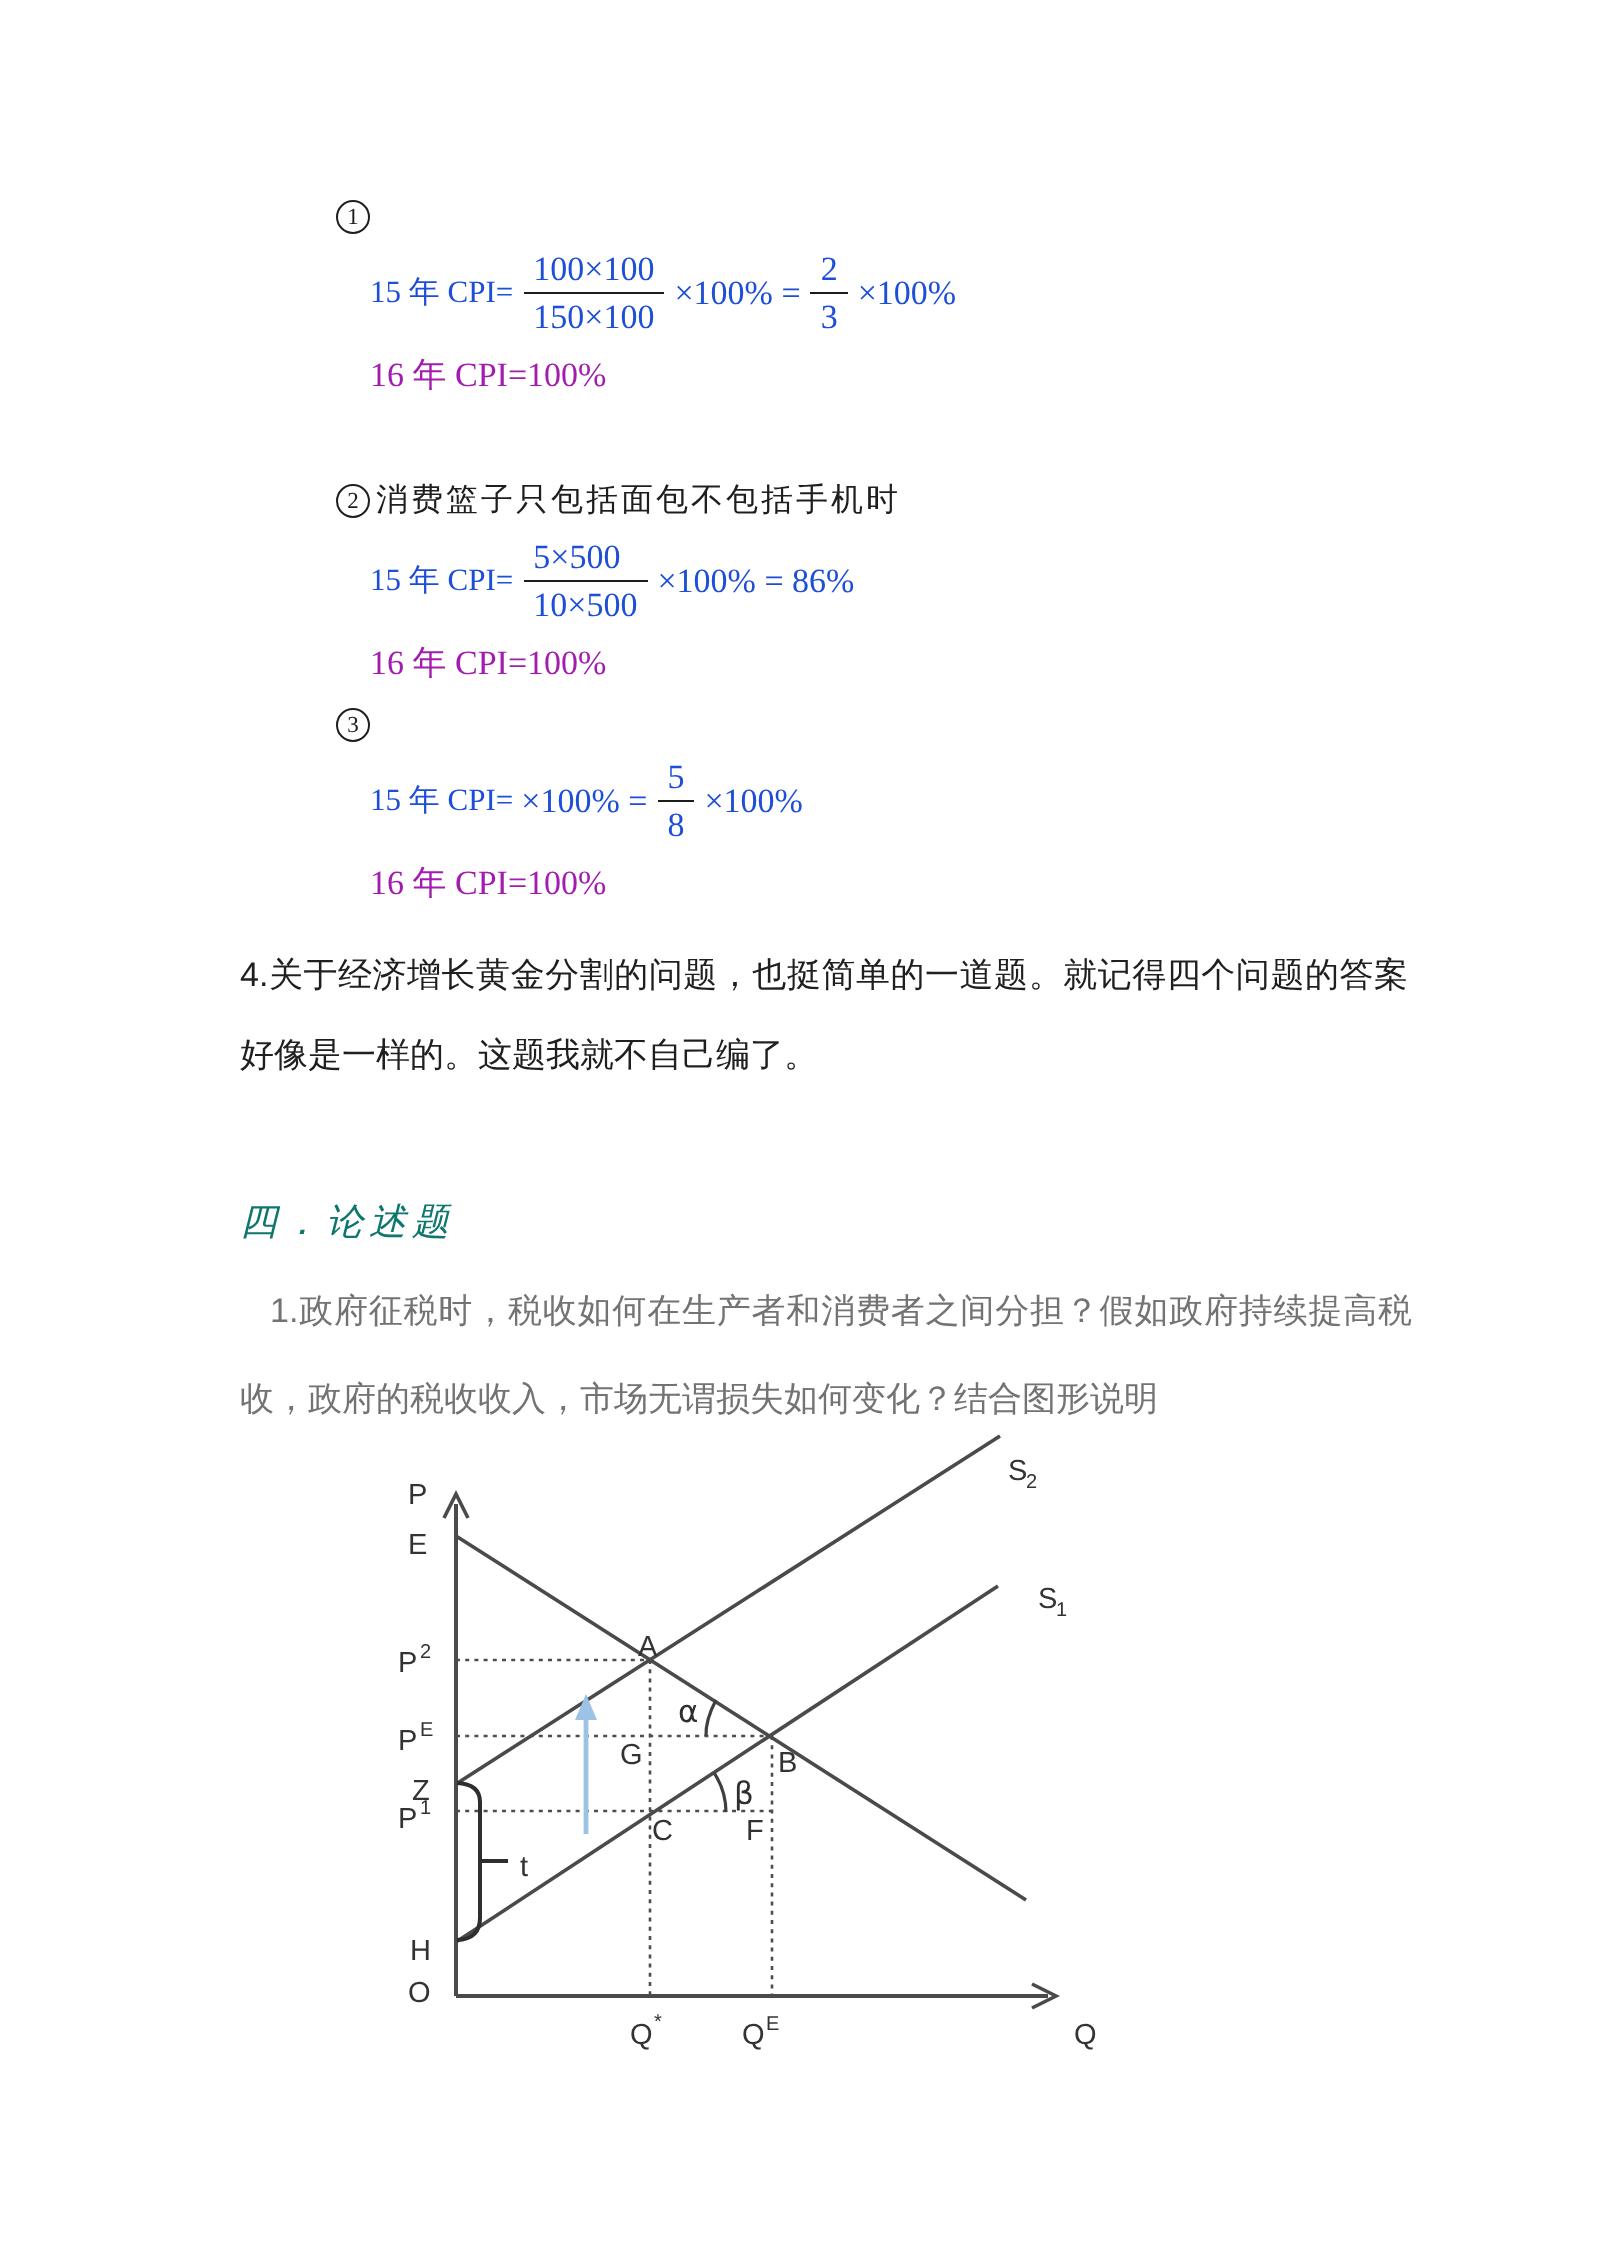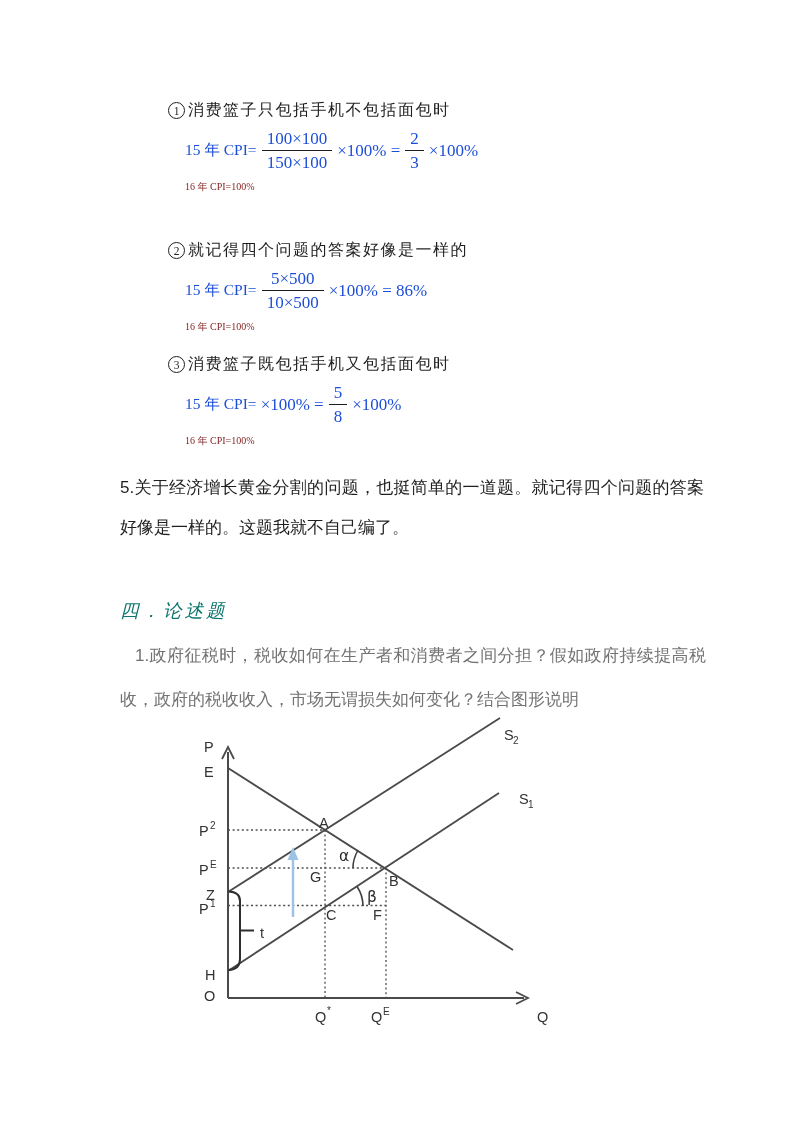--- a/index.html
+++ b/index.html
@@ -7,25 +7,25 @@
   body { font-family:"Liberation Sans","DejaVu Sans",sans-serif; color:#242424; }
   .page { position:relative; width:800px; height:1131px; background:#ffffff; }
 
   
   .cpi-item { position:absolute; left:168px; font-family:"Liberation Serif","DejaVu Serif",serif; }
   .item-heading { font-size:16px; letter-spacing:1.5px; color:#1e1e1e; display:flex; align-items:center; }
   .circ { display:inline-flex; width:17px; height:17px; border:1.2px solid #1e1e1e; border-radius:50%;
           align-items:center; justify-content:center; font-size:11.5px; letter-spacing:0; margin-right:3px; flex:0 0 auto; }
   .formula { display:flex; align-items:center; margin:7px 0 0 17px; font-size:17px; color:#1d4ed8; white-space:nowrap; }
   .formula .prefix { font-size:15.5px; margin-right:2px; }
-  .frac { display:inline-block; text-align:center; margin:0 3px; vertical-align:middle; }
+  .frac { display:inline-block; margin:0 3px; vertical-align:middle; }
   .frac .num { display:block; padding:0 5px 1px 5px; border-bottom:1.4px solid #1c1c1c; line-height:1.25; }
   .frac .den { display:block; padding:1px 5px 0 5px; line-height:1.25; }
   .mid, .suffix { margin:0 2px; }
-  .line16 { margin:6px 0 0 17px; font-size:10px; color:#7f1d1d; }
+  .line16 { margin:6px 0 0 17px; font-size:17px; color:#a21caf; }
 
   
   .para4 { position:absolute; left:120px; top:468px; width:584px; font-size:17px; line-height:40px;
            text-align:justify; color:#1f1f1f; }
 
   
   .sec-heading { position:absolute; left:120px; top:598px; font-family:"Liberation Serif","DejaVu Serif",serif;
                  font-style:italic; font-size:18.5px; letter-spacing:3px; color:#0f766e; }
 
   
@@ -39,74 +39,72 @@
   .dgreek { font-family:"DejaVu Sans","Liberation Sans",sans-serif; font-size:15.5px; fill:#2e2e2e; }
 </style>
 </head>
 <body>
 
 <div class="page">
 
   <div class="cpi-item" style="top:100px;">
     <div class="item-heading">
       <span class="circ">1</span>
-      <span>消费篮子只包括手机不包括面包时</span>
     </div>
     <div class="formula">
       <span class="prefix">15 年 CPI=</span>
       <span class="frac">
         <span class="num">100×100</span>
         <span class="den">150×100</span>
       </span>
       <span class="mid">×100% =</span>
       <span class="frac">
         <span class="num">2</span>
         <span class="den">3</span>
       </span>
       <span class="suffix">×100%</span>
     </div>
     <div class="line16">16 年 CPI=100%</div>
   </div>
 
   <div class="cpi-item" style="top:240px;">
     <div class="item-heading">
       <span class="circ">2</span>
-      <span>就记得四个问题的答案好像是一样的</span>
+      <span>消费篮子只包括面包不包括手机时</span>
     </div>
     <div class="formula">
       <span class="prefix">15 年 CPI=</span>
       <span class="frac">
         <span class="num">5×500</span>
         <span class="den">10×500</span>
       </span>
       <span class="mid">×100% = 86%</span>
 
       <span class="suffix"></span>
     </div>
     <div class="line16">16 年 CPI=100%</div>
   </div>
 
   <div class="cpi-item" style="top:354px;">
     <div class="item-heading">
       <span class="circ">3</span>
-      <span>消费篮子既包括手机又包括面包时</span>
     </div>
     <div class="formula">
       <span class="prefix">15 年 CPI=</span>
       <span class="mid">×100% =</span>
       <span class="frac">
         <span class="num">5</span>
         <span class="den">8</span>
       </span>
       <span class="suffix">×100%</span>
     </div>
     <div class="line16">16 年 CPI=100%</div>
   </div>
 
-  <div class="para4">5.关于经济增长黄金分割的问题，也挺简单的一道题。就记得四个问题的答案好像是一样的。这题我就不自己编了。</div>
+  <div class="para4">4.关于经济增长黄金分割的问题，也挺简单的一道题。就记得四个问题的答案好像是一样的。这题我就不自己编了。</div>
 
   <div class="sec-heading">四．论述题</div>
 
   <div class="question">1.政府征税时，税收如何在生产者和消费者之间分担？假如政府持续提高税收，政府的税收收入，市场无谓损失如何变化？结合图形说明</div>
 
   <svg class="diagram" viewBox="180 703 400 330">
 
     <line x1="228" y1="752" x2="228" y2="998" stroke="#4a4a4a" stroke-width="2"></line>
     <polyline points="222,759 228,747 234,759" fill="none" stroke="#4a4a4a" stroke-width="1.8"></polyline>
     <line x1="228" y1="998" x2="524" y2="998" stroke="#4a4a4a" stroke-width="2"></line>

